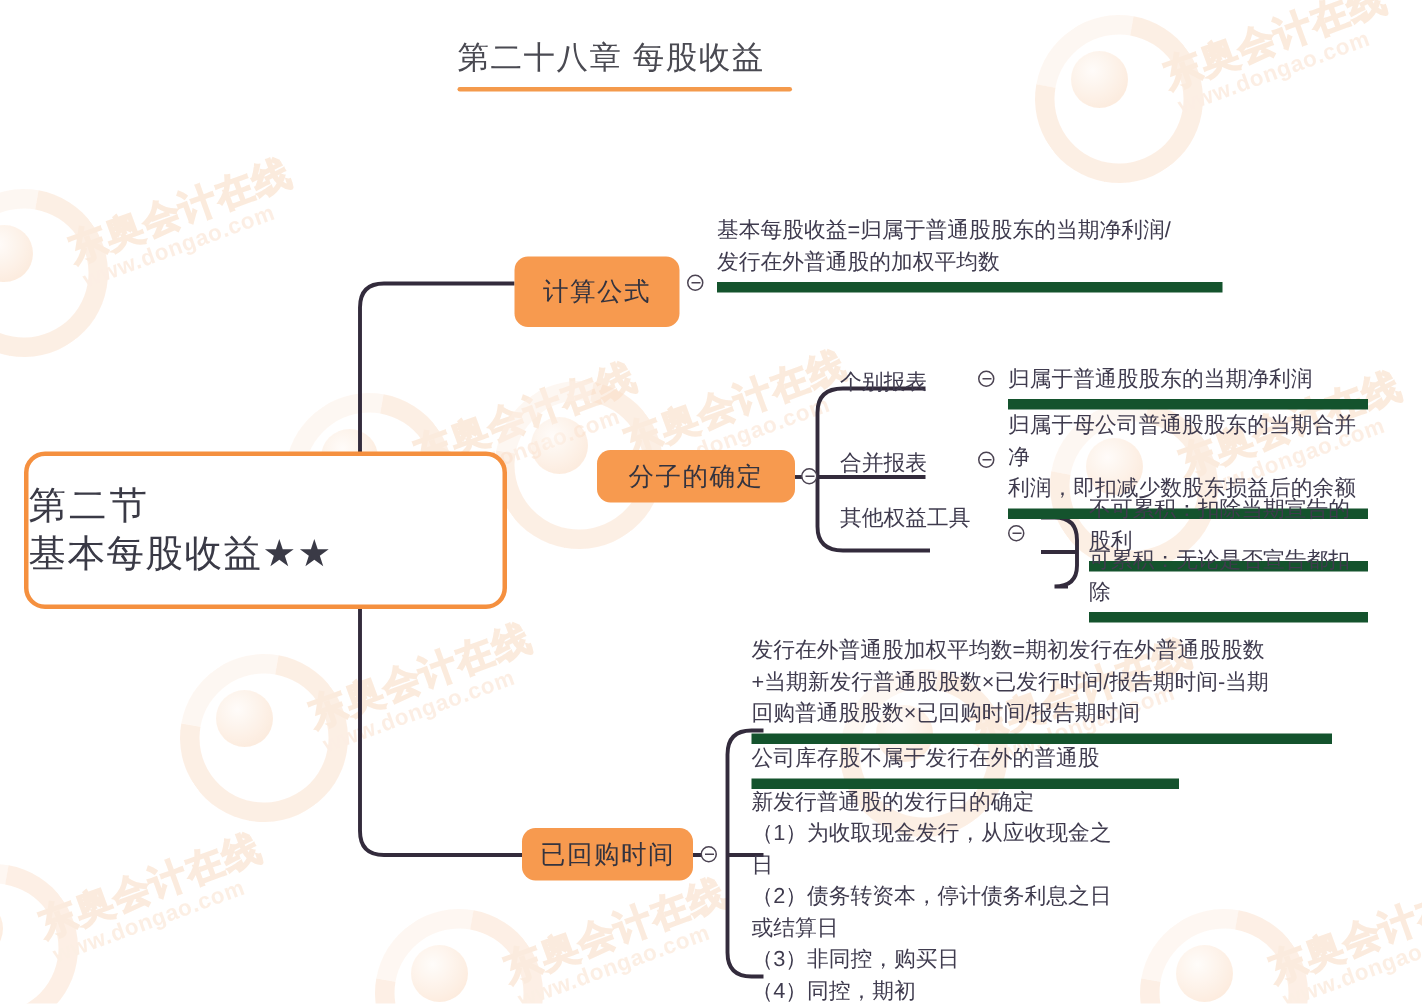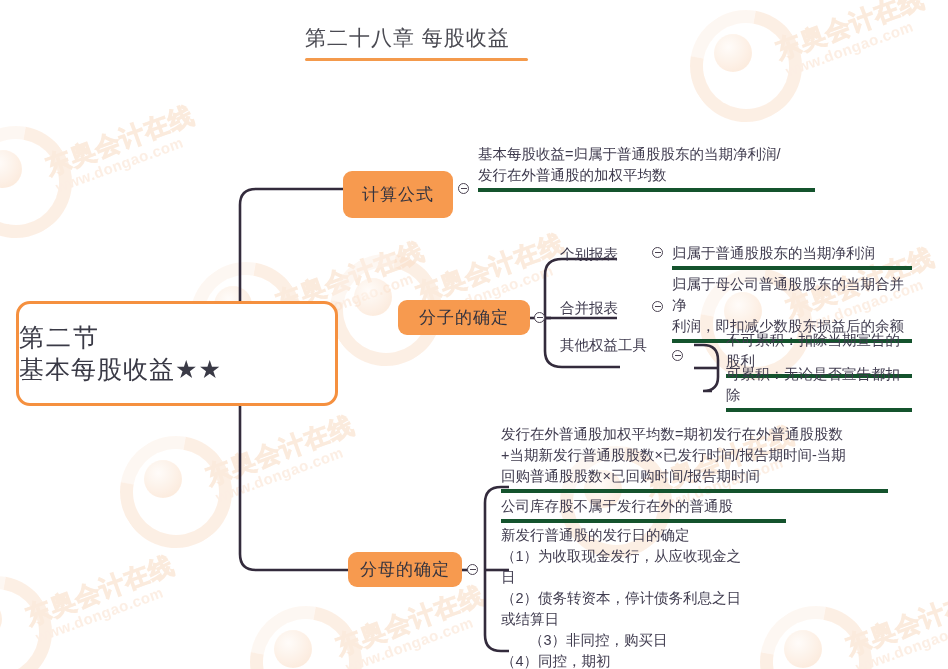--- a/index.html
+++ b/index.html
@@ -79,21 +79,21 @@
   }
   #branch-formula{left:343px;top:171px;width:110px;height:47px;}
   #branch-numerator{left:398px;top:300px;width:132px;height:35px;}
   #branch-denominator{left:348px;top:552px;width:114px;height:35px;}
 
   
   .leaf{
     position:absolute;z-index:3;
     color:#3f3b4e;font-size:14.5px;line-height:21px;
     box-sizing:border-box;
-    border-bottom:4px solid #14532d;
+    border-bottom:7px solid #14532d;
     padding-bottom:2px;
     white-space:pre-line;
   }
 
   
   .sublabel{
     position:absolute;z-index:3;color:#3f3b4e;font-size:14.5px;white-space:nowrap;
   }
 
   .handle{
@@ -222,25 +222,25 @@
   <div class="handle" style="left:652px;top:301px;"></div>
   <div class="leaf" style="left:672px;top:274px;width:240px;">归属于母公司普通股股东的当期合并净
 利润，即扣减少数股东损益后的余额</div>
 
   <div class="sublabel" style="left:560px;top:336px;">其他权益工具</div>
   <div class="handle" style="left:672px;top:350px;"></div>
   <div class="leaf" style="left:726px;top:330px;width:186px;">不可累积：扣除当期宣告的股利</div>
   <div class="leaf" style="left:726px;top:364px;width:186px;">可累积：无论是否宣告都扣除</div>
 
   <div id="branch-denominator" class="node branch">
-    <span>分母的确定</span>
+    <span>已回购时间</span>
   </div>
   <div class="handle" style="left:467px;top:564px;"></div>
 
   <div class="leaf" style="left:501px;top:424px;width:387px;">发行在外普通股加权平均数=期初发行在外普通股股数
 +当期新发行普通股股数×已发行时间/报告期时间-当期
 回购普通股股数×已回购时间/报告期时间</div>
 
   <div class="leaf" style="left:501px;top:496px;width:285px;">公司库存股不属于发行在外的普通股</div>
 
-  <div class="leaf" style="left:501px;top:525px;width:243px;padding-bottom:4px;"><span>新发行普通股的发行日的确定</span><span style="display:block;">（1）为收取现金发行，从应收现金之日</span><span style="display:block;">（2）债务转资本，停计债务利息之日或结算日</span><span style="display:block;margin-left:28px;">（3）非同控，购买日</span><span style="display:block;">（4）同控，期初</span></div>
+  <div class="leaf" style="left:501px;top:525px;width:243px;padding-bottom:4px;"><span>新发行普通股的发行日的确定</span><span style="display:block;">（1）为收取现金发行，从应收现金之日</span><span style="display:block;">（2）债务转资本，停计债务利息之日或结算日</span><span style="display:block;">（3）非同控，购买日</span><span style="display:block;">（4）同控，期初</span></div>
 
 </div>
 
 </body></html>

